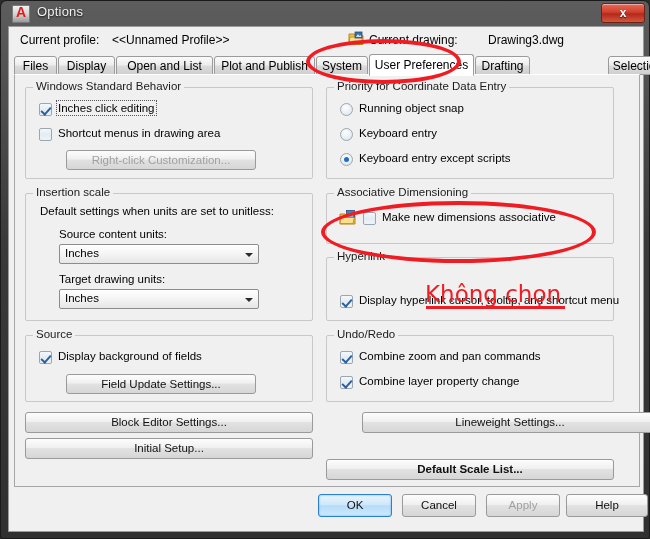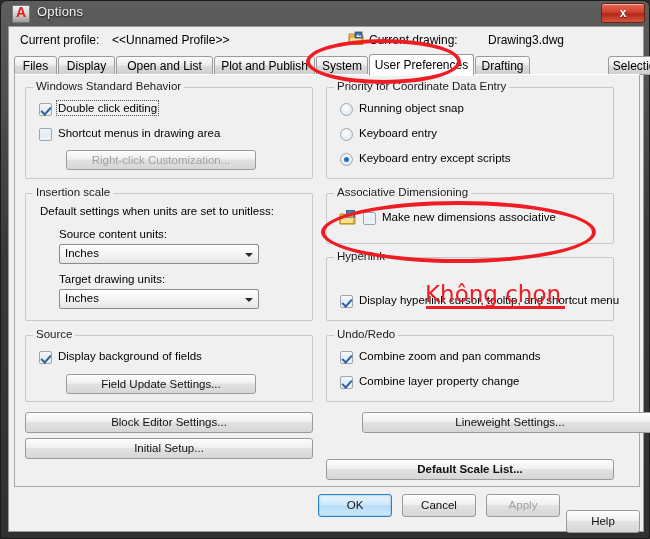--- a/index.html
+++ b/index.html
@@ -260,21 +260,21 @@
 
     </div>
 
     <div class="tabpage">
 
       <div class="group" style="left:10px; top:12px; width:288px; height:92px;">
         <div class="legend">Windows Standard Behavior</div>
 
         <div class="chk on focus" style="left:13px; top:14px;">
           <span class="box"></span>
-          <span class="lbl">Double click editing</span>
+          <span class="lbl">Inches click editing</span>
         </div>
 
         <div class="chk" style="left:13px; top:39px;">
           <span class="box"></span>
           <span class="lbl">Shortcut menus in drawing area</span>
         </div>
 
         <div class="btn disabled" style="left:40px; top:62px; width:190px; height:20px; line-height:18px;">Right-click Customization...</div>
       </div>
 
@@ -368,21 +368,21 @@
       <div class="btn" style="left:311px; top:337px; width:296px; height:21px; line-height:19px;margin-left:36px;">Lineweight Settings...</div>
       <div class="btn" style="left:10px;  top:363px; width:288px; height:21px; line-height:19px;">Initial Setup...</div>
       <div class="btn" style="left:311px; top:384px; width:288px; height:21px; line-height:19px;font-weight:bold;">Default Scale List...</div>
 
     </div>
 
     <div class="bottombar">
       <div class="btn default" style="left:309px; top:7px; width:74px; height:23px; line-height:21px;">OK</div>
       <div class="btn" style="left:393px; top:7px; width:74px; height:23px; line-height:21px;">Cancel</div>
       <div class="btn disabled" style="left:477px; top:7px; width:74px; height:23px; line-height:21px;">Apply</div>
-      <div class="btn" style="left:557px; top:23px; width:74px; height:23px; line-height:21px;">Help</div>
+      <div class="btn" style="left:557px; top:7px; width:82px; height:23px; line-height:21px;">Help</div>
     </div>
 
   </div>
 
   <div class="ann-ellipse" style="left:305px; top:38px; width:155px; height:45px;"></div>
 
   <div class="ann-ellipse" style="left:320px; top:200px; width:275px; height:62px;"></div>
 
   <div class="ann-text" style="left:424px; top:280px;">Không chọn</div>
   <div class="ann-underline" style="left:425px; top:305px; width:139px;"></div>

